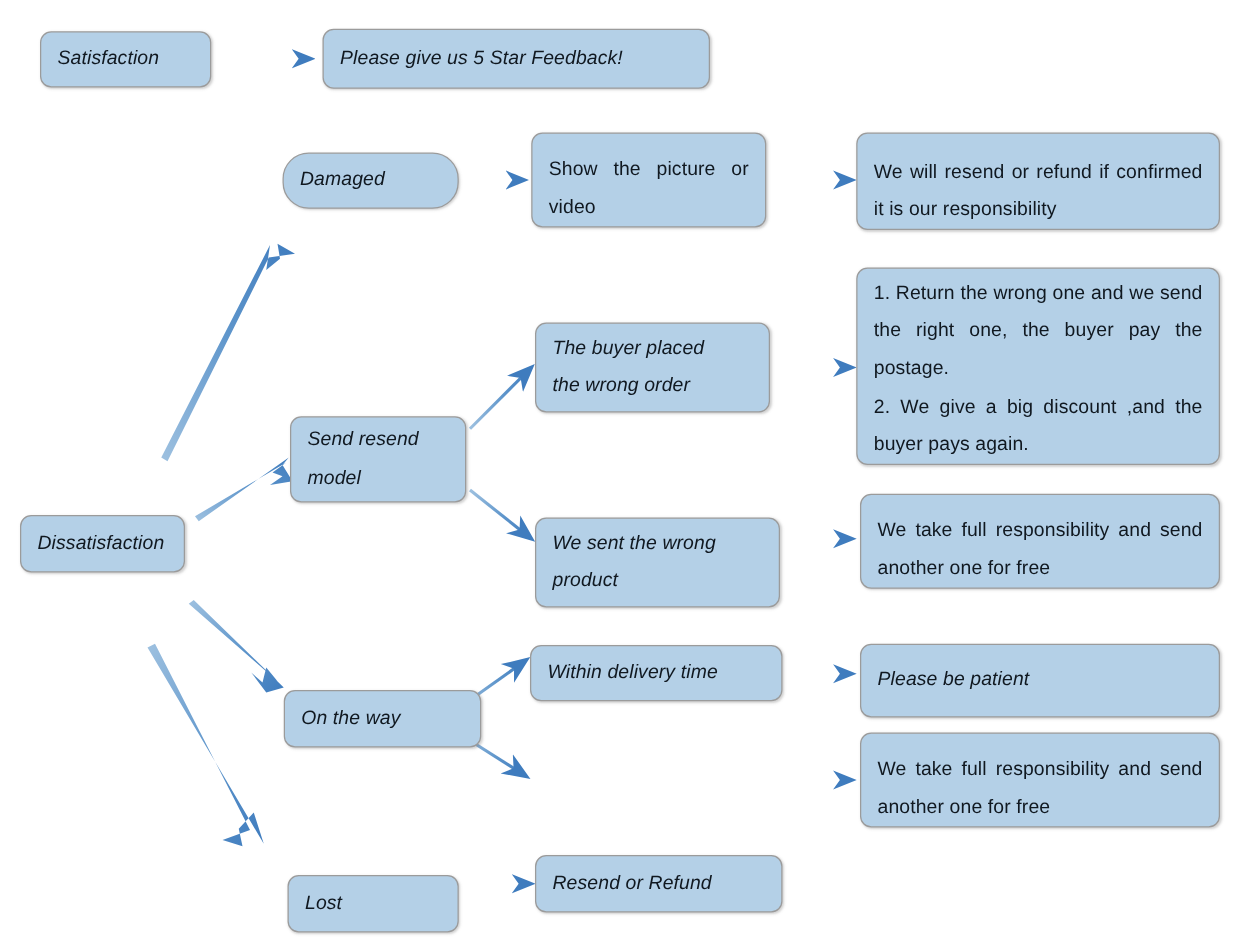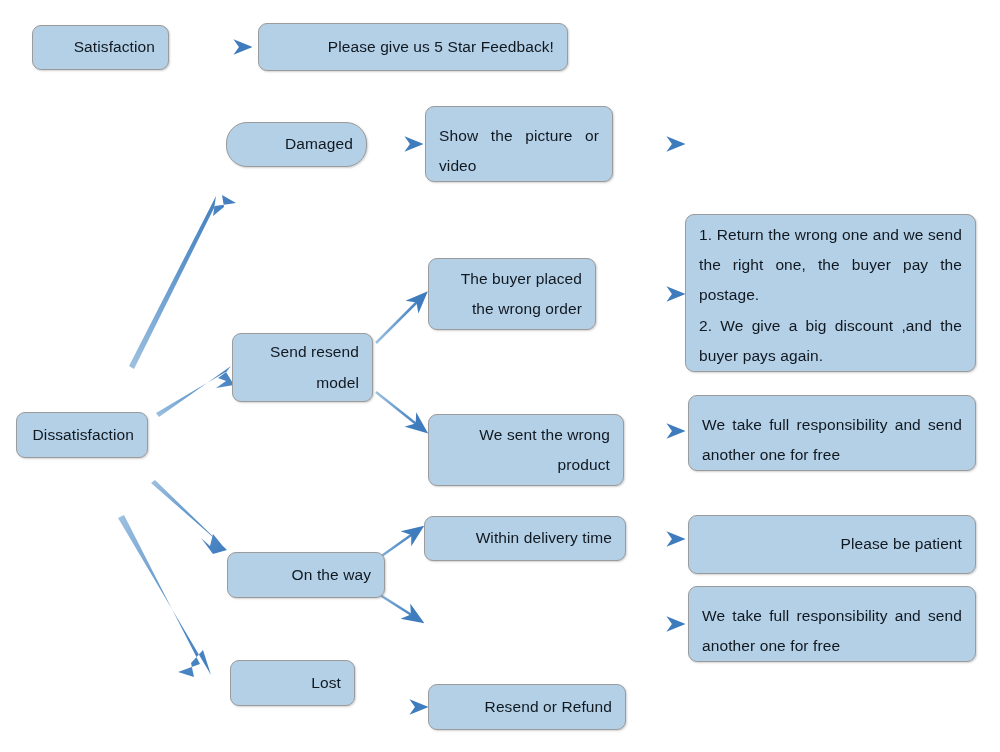--- a/index.html
+++ b/index.html
@@ -37,21 +37,21 @@
     font-size: 15.5px;
     line-height: 1.95;
     letter-spacing: 0.1px;
   }
   .node .txt {
     width: 100%;
     padding: 0 13px;
     white-space: pre-line;
   }
   .node.ctr { justify-content: center; }
-  .node.ctr .txt { text-align: right; }
+  .node.ctr .txt { text-align: left; font-style: italic; }
   .node.just .txt { text-align: justify; text-align-last: left; }
   .node.tall { align-items: flex-end; }
   .node.tall .txt { padding-top: 7px; }
 </style>
 </head>
 <body>
 
 <div id="canvas">
 
   <svg id="arrow-layer" viewBox="0 0 1000 752" width="1000" height="752">
@@ -150,31 +150,34 @@
   </div>
 
   <div class="node ctr" style="left:226px; top:122px; width:141px; height:45px;border-radius:21px;">
     <span class="txt">Damaged</span>
   </div>
 
   <div class="node just tall" style="left:425px; top:106px; width:188px; height:76px;">
     <span class="txt">Show the picture or video</span>
   </div>
 
+  <div class="node just tall" style="left:685px; top:106px; width:291px; height:78px;">
+    <span class="txt">We will resend or refund if confirmed it is our responsibility</span>
+  </div>
 
   <div class="node ctr" style="left:16px; top:412px; width:132px; height:46px;">
     <span class="txt">Dissatisfaction</span>
   </div>
 
   <div class="node ctr" style="left:232px; top:333px; width:141px; height:69px;">
     <span class="txt">Send resend
 model</span>
   </div>
 
-  <div class="node ctr" style="left:428px; top:258px; width:168px; height:72px;">
+  <div class="node ctr" style="left:428px; top:258px; width:188px; height:72px;">
     <span class="txt">The buyer placed
 the wrong order</span>
   </div>
 
   <div class="node just tall" style="left:685px; top:214px; width:291px; height:158px;">
     <span class="txt">1. Return the wrong one and we send the right one, the buyer pay the postage.
 2. We give a big discount ,and the buyer pays again.</span>
   </div>
 
   <div class="node ctr" style="left:428px; top:398px; width:196px; height:72px;margin-top:16px;">
@@ -196,21 +199,21 @@
 
   <div class="node ctr" style="left:688px; top:515px; width:288px; height:59px;">
     <span class="txt">Please be patient</span>
   </div>
 
 
   <div class="node just tall" style="left:688px; top:586px; width:288px; height:76px;">
     <span class="txt">We take full responsibility and send another one for free</span>
   </div>
 
-  <div class="node ctr" style="left:230px; top:660px; width:125px; height:46px;">
+  <div class="node ctr" style="left:230px; top:700px; width:137px; height:46px;">
     <span class="txt">Lost</span>
   </div>
 
   <div class="node ctr" style="left:428px; top:684px; width:198px; height:46px;">
     <span class="txt">Resend or Refund</span>
   </div>
 
 </div>
 
 </body></html>

